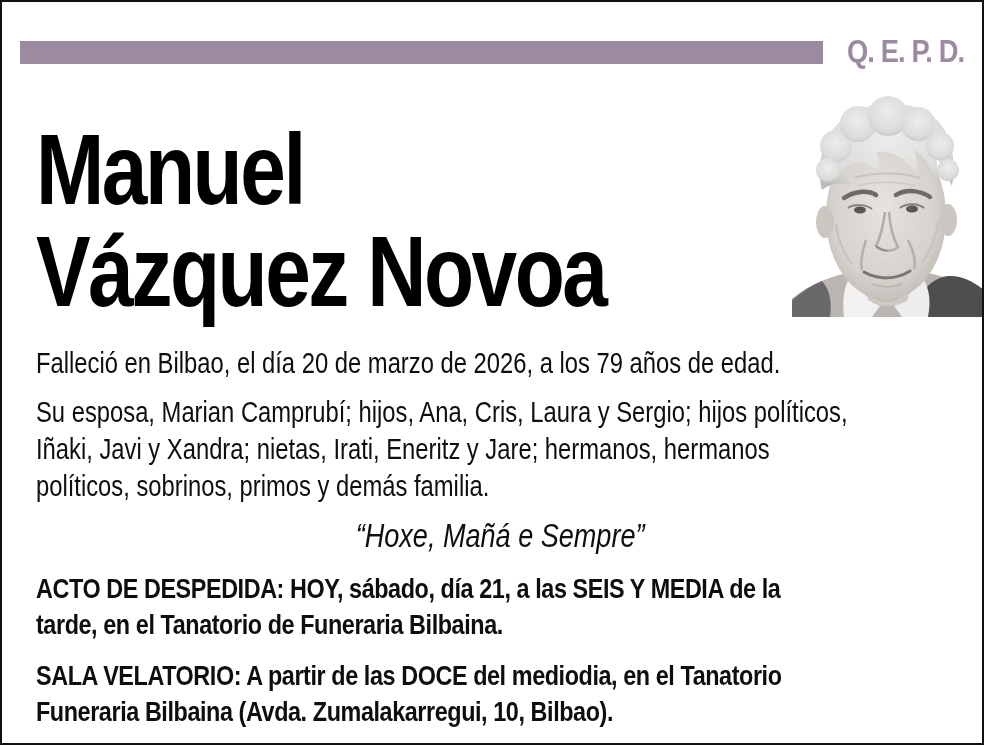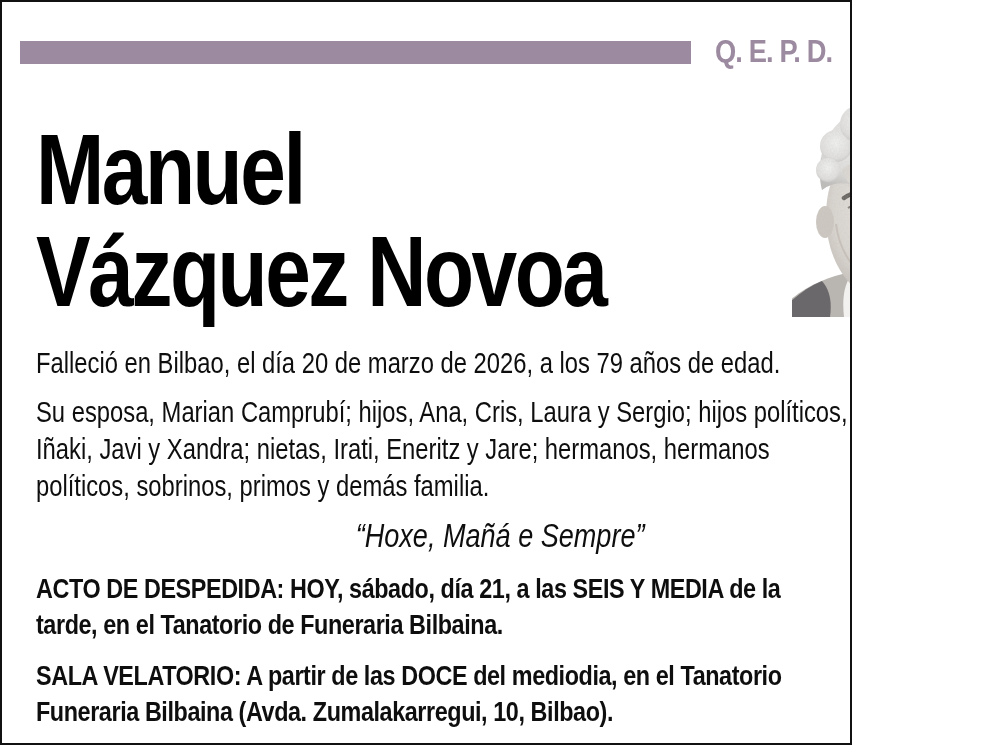--- a/index.html
+++ b/index.html
@@ -1,21 +1,21 @@
 <!DOCTYPE html>
 <html><head>
 <meta charset="utf-8">
 <style>
   * { margin: 0; padding: 0; box-sizing: border-box; }
   html, body { background: #ffffff; }
   body { font-family: "Liberation Sans", sans-serif; }
 
   .card {
     position: relative;
-    width: 852px;
+    width: 984px;
     height: 745px;
     border: 2px solid #111111;
     background: #ffffff;
     overflow: hidden;
   }
 
   
   .header {
     position: absolute;
     top: 38px; left: 18px; right: 18px;

